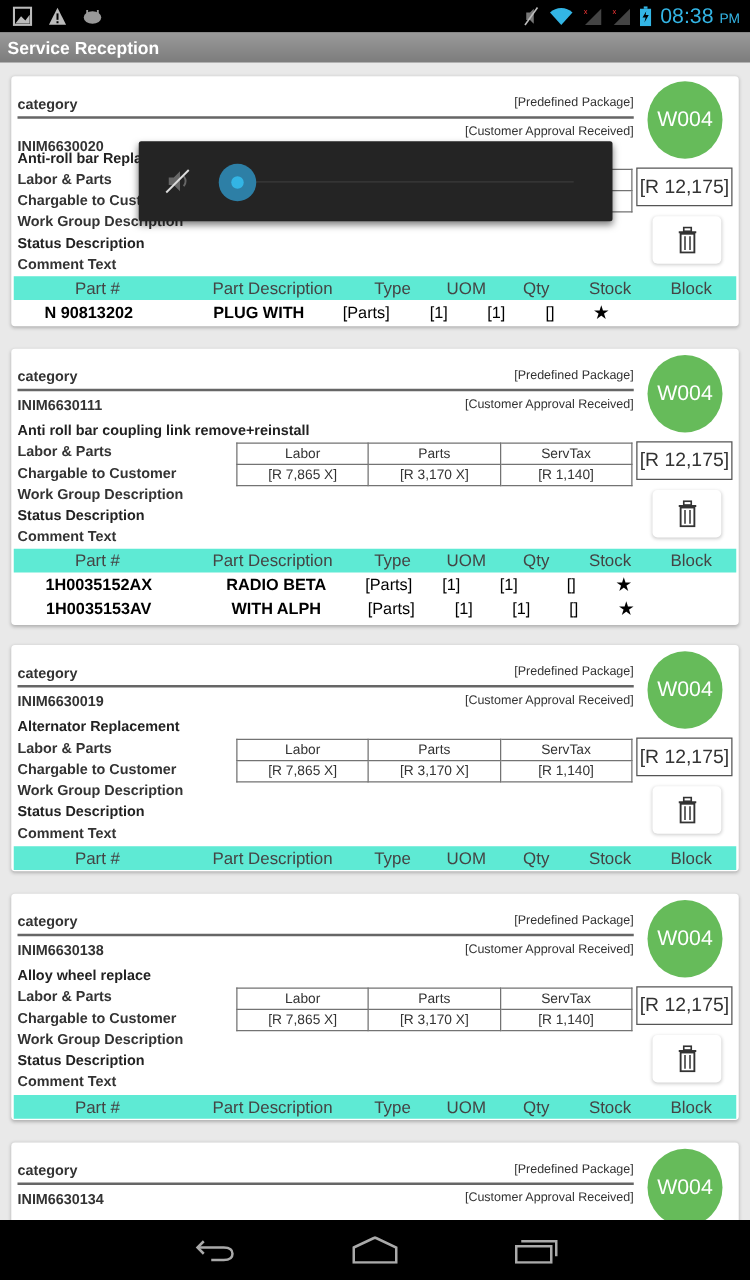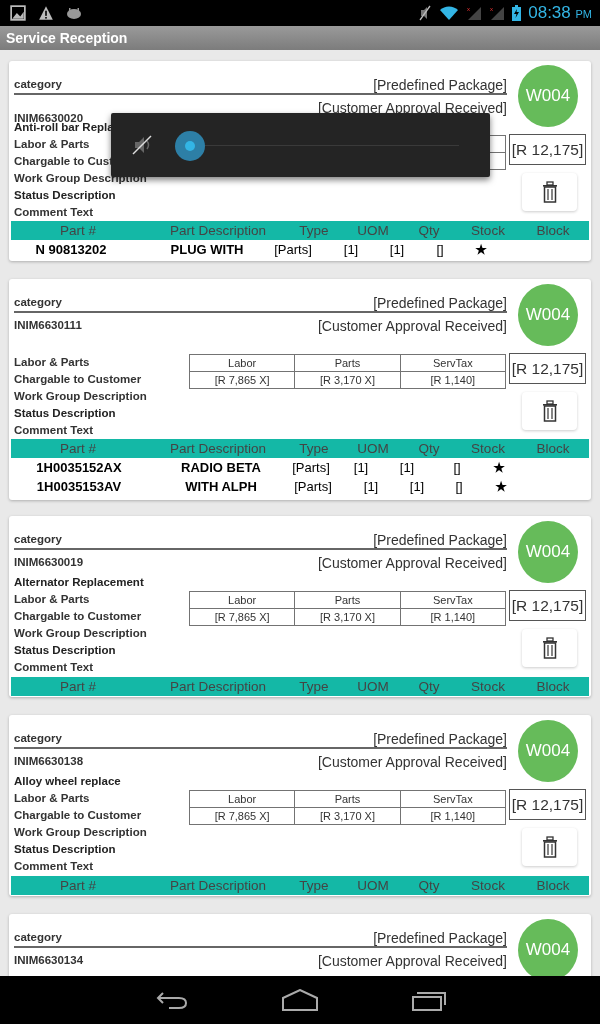--- a/index.html
+++ b/index.html
@@ -11,30 +11,30 @@
   .sb-time { font-size: 17px; color: #33b5e5; font-family: "Liberation Sans", sans-serif; }
   .sb-time small { font-size: 11px; }
   .actionbar { position: absolute; left: 0; top: 26px; width: 600px; height: 24px;
     background: linear-gradient(#9a9a9a, #7c7c7c); color: #fff; font-weight: bold; font-size: 14px; padding: 4px 6px; }
   .content { position: absolute; left: 0; top: 50px; width: 600px; height: 926px; overflow: hidden; }
   .card { position: absolute; left: 9px; width: 582px; background: #fff; border-radius: 3px;
     box-shadow: 0 1px 3px rgba(0,0,0,0.25); }
   .row { position: absolute; left: 5px; font-size: 11.5px; color: #333; font-weight: bold; }
   .bold { font-weight: bold; color: #222; }
   .cat-line { position: absolute; left: 5px; width: 493px; height: 2px; background: #666; }
-  .right-txt { position: absolute; right: 84px; font-size: 14px; color: #333; }
+  .right-txt { position: absolute; right: 84px; font-size: 10px; color: #333; }
   .badge { position: absolute; right: 13px; width: 60px; height: 62px; border-radius: 50%; background: #66bb5a;
     color: #fff; font-size: 17px; display: flex; align-items: center; justify-content: center; }
   .total { position: absolute; right: 5px; width: 77px; height: 31px; border: 1px solid #555; font-size: 15.5px;
     color: #333; display: flex; align-items: center; justify-content: center; }
   .trash { position: absolute; right: 14px; width: 55px; height: 38px; border-radius: 4px; background: #fff;
     box-shadow: 0 1px 3px rgba(0,0,0,0.2); display: flex; align-items: center; justify-content: center; }
   .breakdown { position: absolute; left: 180px; width: 317px; border-collapse: collapse; font-size: 11px; color: #333; }
   .breakdown td { border: 1px solid #737373; text-align: center; height: 17px; width: 33.3%; }
-  .parts-head { position: absolute; left: 2px; width: 578px; height: 19px; background: #14b8a6; color: #444; font-size: 13.5px; }
+  .parts-head { position: absolute; left: 2px; width: 578px; height: 19px; background: #5eead4; color: #444; font-size: 13.5px; }
   .parts-head span, .parts-row span { position: absolute; top: 2px; transform: translateX(-50%); white-space: nowrap; }
   .parts-row { position: absolute; left: 2px; width: 578px; height: 19px; font-size: 13px; color: #000; font-weight: bold; }
   .parts-row span.nb { font-weight: normal; }
   .overlay { position: absolute; left: 111px; top: 113px; width: 379px; height: 64px; background: #242424;
     box-shadow: 0 3px 6px rgba(0,0,0,0.5); border-radius: 2px; }
   .ov-mute { position: absolute; left: 20px; top: 20px; }
   .ov-track { position: absolute; left: 90px; top: 32px; width: 258px; height: 1px; background: #3a3a3a; }
   .ov-thumb { position: absolute; left: 64px; top: 18px; width: 30px; height: 30px; border-radius: 50%; background: #2d7fa6; }
   .ov-thumb::after { content: ""; position: absolute; left: 10px; top: 10px; width: 10px; height: 10px; border-radius: 50%; background: #33b5e5; }
   .navbar { position: absolute; left: 0; top: 976px; width: 600px; height: 48px; background: #000; }
@@ -147,20 +147,21 @@
       <span style="left:470px;">★</span>
     </div>
   </div>
 
   <div class="card" style="top:229px; height:221px;">
     <div class="row" style="top:17px;">category</div>
     <div class="right-txt" style="top:16px;">[Predefined Package]</div>
     <div class="cat-line" style="top:32px;"></div>
     <div class="row" style="top:40px;">INIM6630111</div>
     <div class="right-txt" style="top:39px;">[Customer Approval Received]</div>
+    <div class="row bold" style="top:60px;">Anti roll bar coupling link remove+reinstall</div>
     <div class="row" style="top:77px;">Labor &amp; Parts</div>
     <div class="row" style="top:94px;">Chargable to Customer</div>
     <div class="row" style="top:111px;">Work Group Description</div>
     <div class="row bold" style="top:128px;">Status Description</div>
     <div class="row" style="top:145px;">Comment Text</div>
     <table class="breakdown" style="top:75px;">
       <tbody>
           <tr>
             <td>Labor</td>
             <td>Parts</td>

